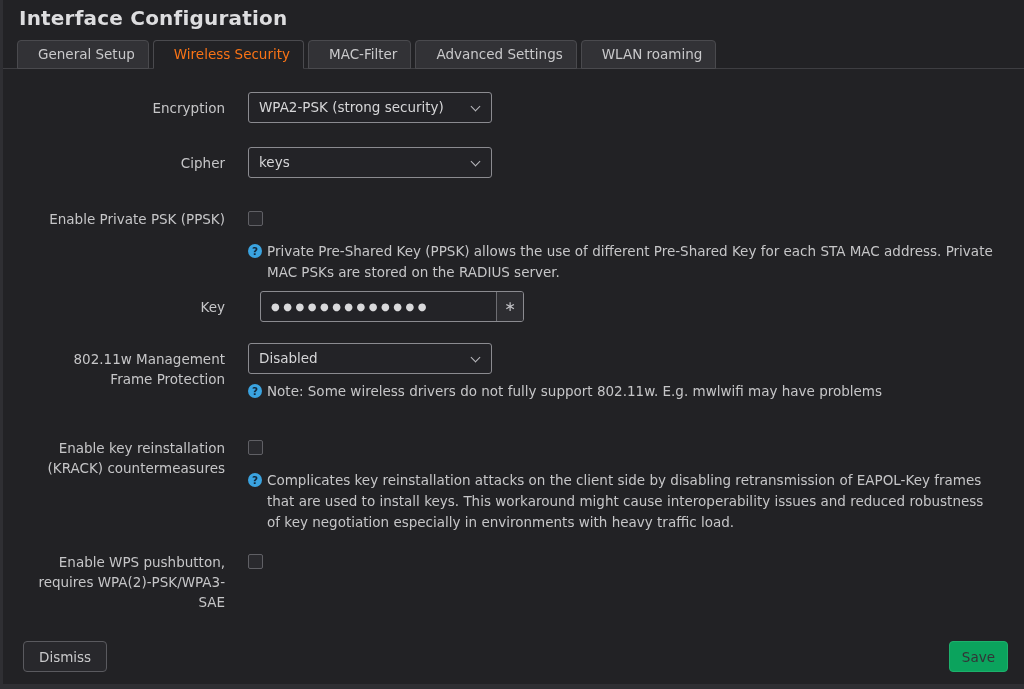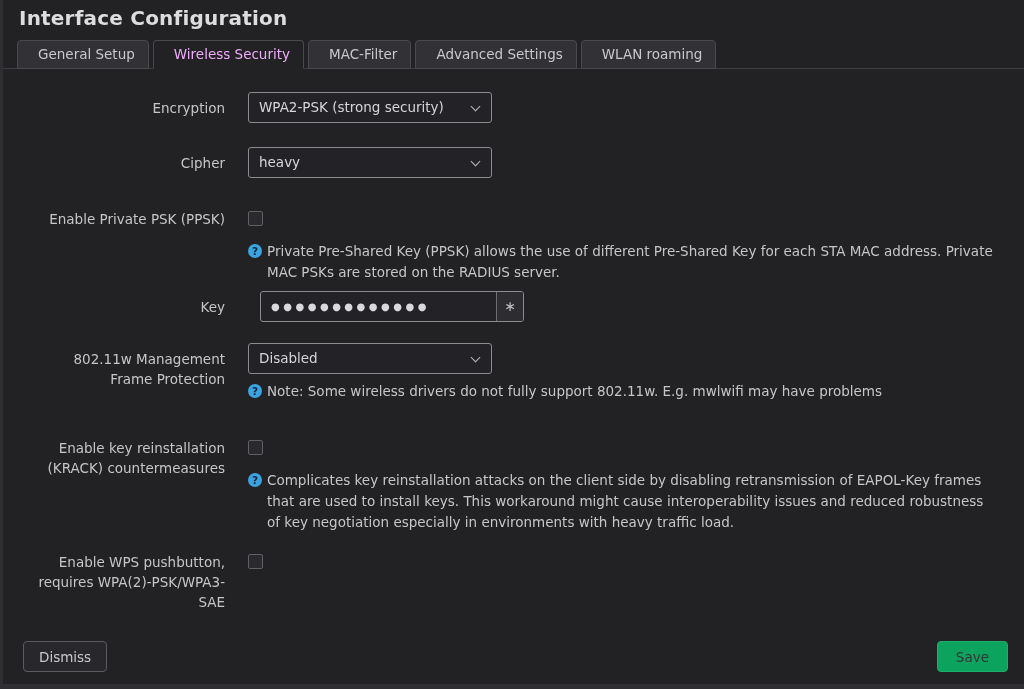--- a/index.html
+++ b/index.html
@@ -38,21 +38,21 @@
     background: #323236;
     border: 1px solid #4a4a4e;
     border-radius: 4px 4px 0 0;
     color: #c9c9cb;
     cursor: pointer;
     white-space: nowrap;
   }
   .tab.active {
     background: #222225;
     border-bottom-color: #222225;
-    color: #f0abfc;
+    color: #f97316;
   }
   
   .form { padding: 23px 30px 0 26px; }
   .row { display: flex; align-items: flex-start; }
   .row-label {
     width: 196px;
     flex: 0 0 196px;
     text-align: right;
     color: #c6c6c8;
     line-height: 1.5;
@@ -167,21 +167,21 @@
   }
   .btn-dismiss {
     background: #28282c;
     border: 1px solid #5a5a5f;
     color: #c9c9cb;
   }
   .btn-save {
     background: #0ba35d;
     border: 1px solid #1db06c;
     color: #333437;
-    padding: 0 18px;
+    padding: 0 12px;
     margin-left: 21px;
   }
 </style>
 </head>
 <body>
 
 <div class="modal">
 
   <div class="modal-header">
     <div class="modal-title">Interface Configuration</div>
@@ -214,21 +214,21 @@
           <span>WPA2-PSK (strong security)</span>
           <span class="chev"></span>
         </div>
       </div>
     </div>
 
     <div class="row r-cipher">
       <div class="row-label pad">Cipher</div>
       <div class="row-ctl">
         <div class="selectbox">
-          <span>heavy</span>
+          <span>keys</span>
           <span class="chev"></span>
         </div>
       </div>
     </div>
 
     <div class="row r-ppsk">
       <div class="row-label">Enable Private PSK (PPSK)</div>
       <div class="row-ctl">
         <div class="checkbox"></div>
         <div class="help">

